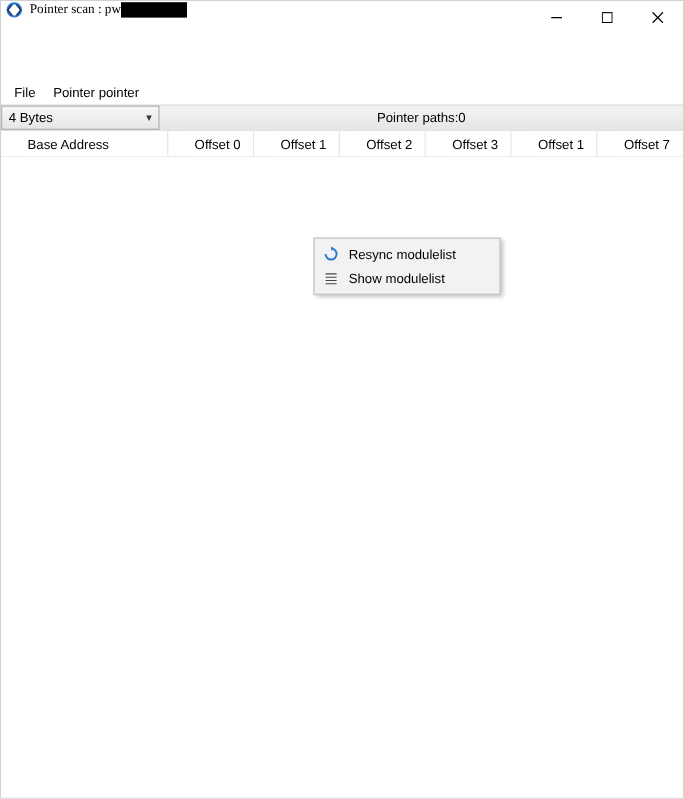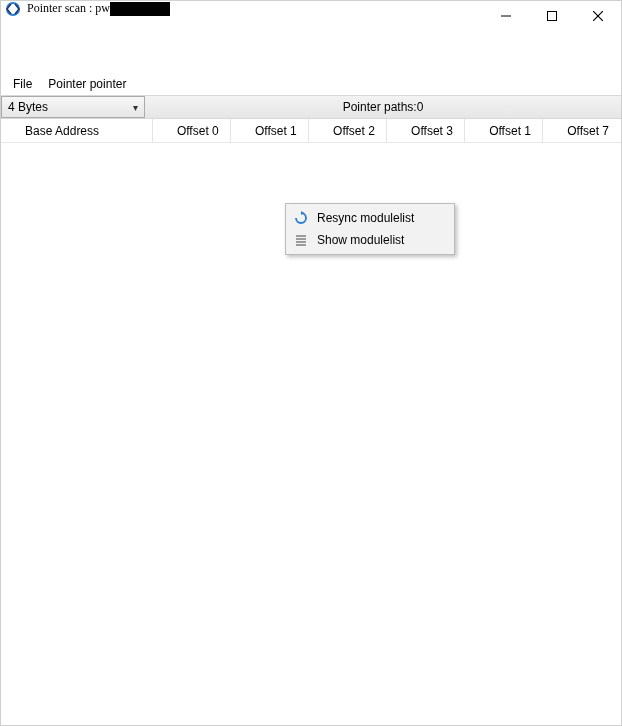--- a/index.html
+++ b/index.html
@@ -94,21 +94,21 @@
     margin-left: 16px;
   }
   .content-area {
     position: relative;
     height: calc(726px - 30px - 22px - 24px - 24px - 17px - 2px);
     background: #fff;
   }
   .context-menu {
     position: absolute;
     left: 284px;
-    top: 60px;
+    top: 73px;
     width: 170px;
     background: #f2f2f2;
     border: 1px solid #bcbcbc;
     box-shadow: 2px 2px 4px rgba(0,0,0,0.25);
     padding: 3px;
   }
   .ctx-item {
     height: 22px;
     display: flex;
     align-items: center;

